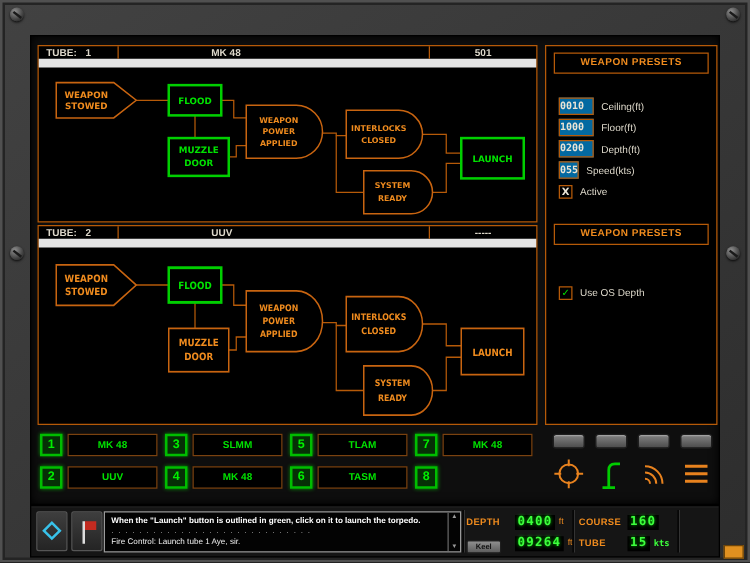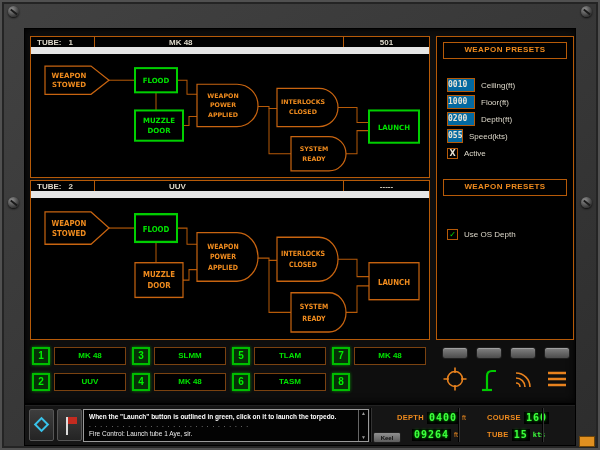--- a/index.html
+++ b/index.html
@@ -101,21 +101,21 @@
   .msg-line2 { color:#efefef; font:6.5px/9px "Liberation Sans",sans-serif; white-space:nowrap; }
   .msg-scroll { position:absolute; right:0; top:0; bottom:0; width:10px; border-left:1px solid #666;
     display:flex; flex-direction:column; justify-content:space-between; align-items:center; padding:1px 0; }
   .msg-scroll span { color:#999; font-size:5px; line-height:5px; }
 
   .bb-div { position:absolute; top:3px; bottom:3px; width:1px; background:#000;
     box-shadow:1px 0 0 #333; }
 
   .ro-group { position:absolute; top:4px; }
   .ro-row { display:flex; align-items:center; height:17px; gap:3px; }
-  .ro-label { color:#ef8b1e; font:bold 7.5px "Liberation Sans",sans-serif; letter-spacing:.3px;margin-left:24px; }
+  .ro-label { color:#ef8b1e; font:bold 7.5px "Liberation Sans",sans-serif; letter-spacing:.3px; }
   .ro-key { width:36px; }
   .lcd { color:#3dff3d; font:bold 10px/12px "DejaVu Sans Mono",monospace; letter-spacing:1px;
     text-shadow:0 0 3px rgba(0,255,0,.8); background:#000; padding:0 2px; }
   .ro-unit { color:#ef8b1e; font:7px "Liberation Sans",sans-serif; }
   .ro-unit-gr { color:#3dff3d; font:bold 7px "DejaVu Sans Mono",monospace;text-align:center; }
   .keel-btn { width:28px; height:11px; background:linear-gradient(#909090,#5c5c5c);
     border:1px solid #1e1e1e; border-radius:2px; color:#101010;
     font:bold 6px/10px "Liberation Sans",sans-serif; text-align:center; }
   #ro-depth{left:348px; width:86px;} #ro-course{left:438px; width:76px;} #ro-time{left:520px;}
   .corner { position:absolute; right:5px; bottom:3px; width:16px; height:11px;

